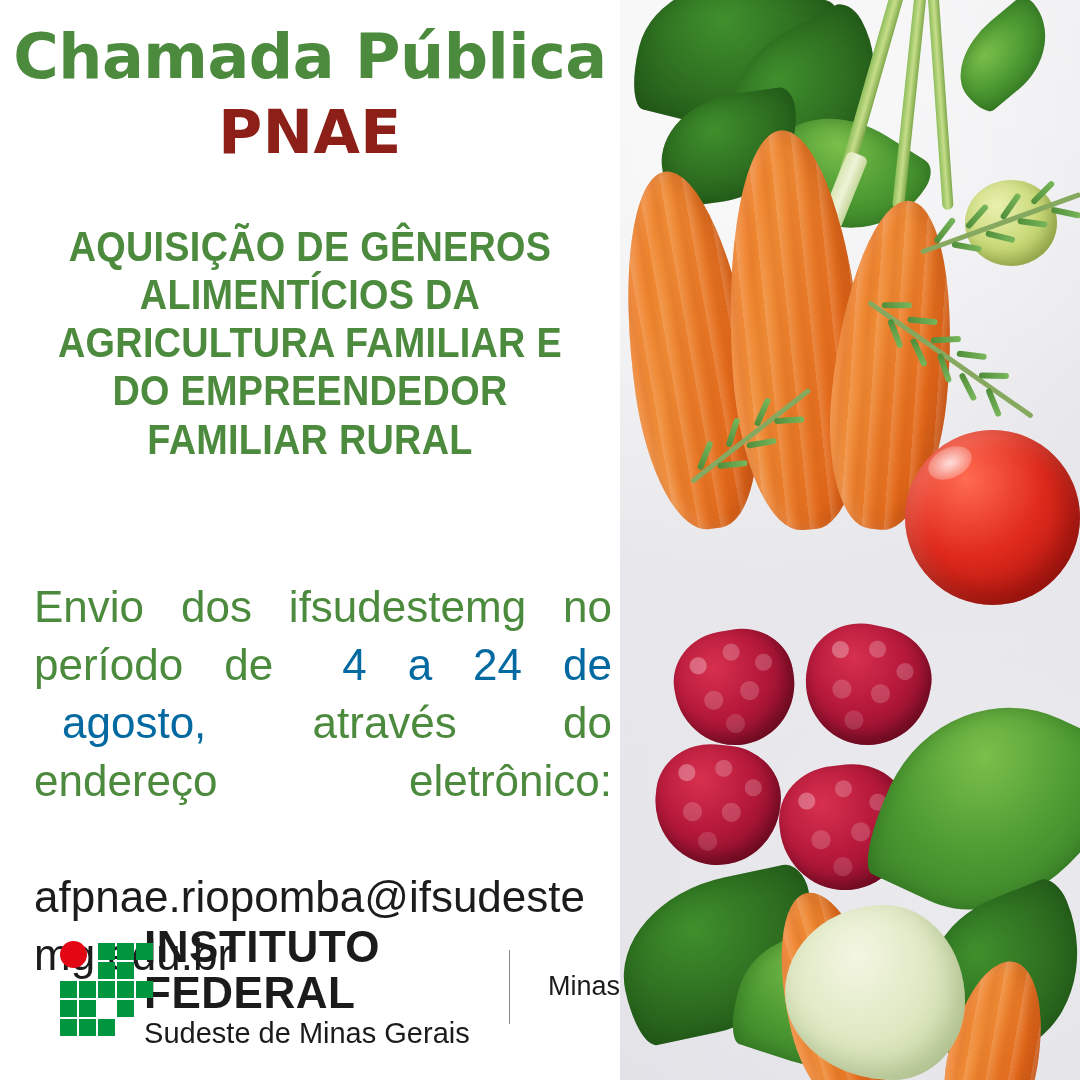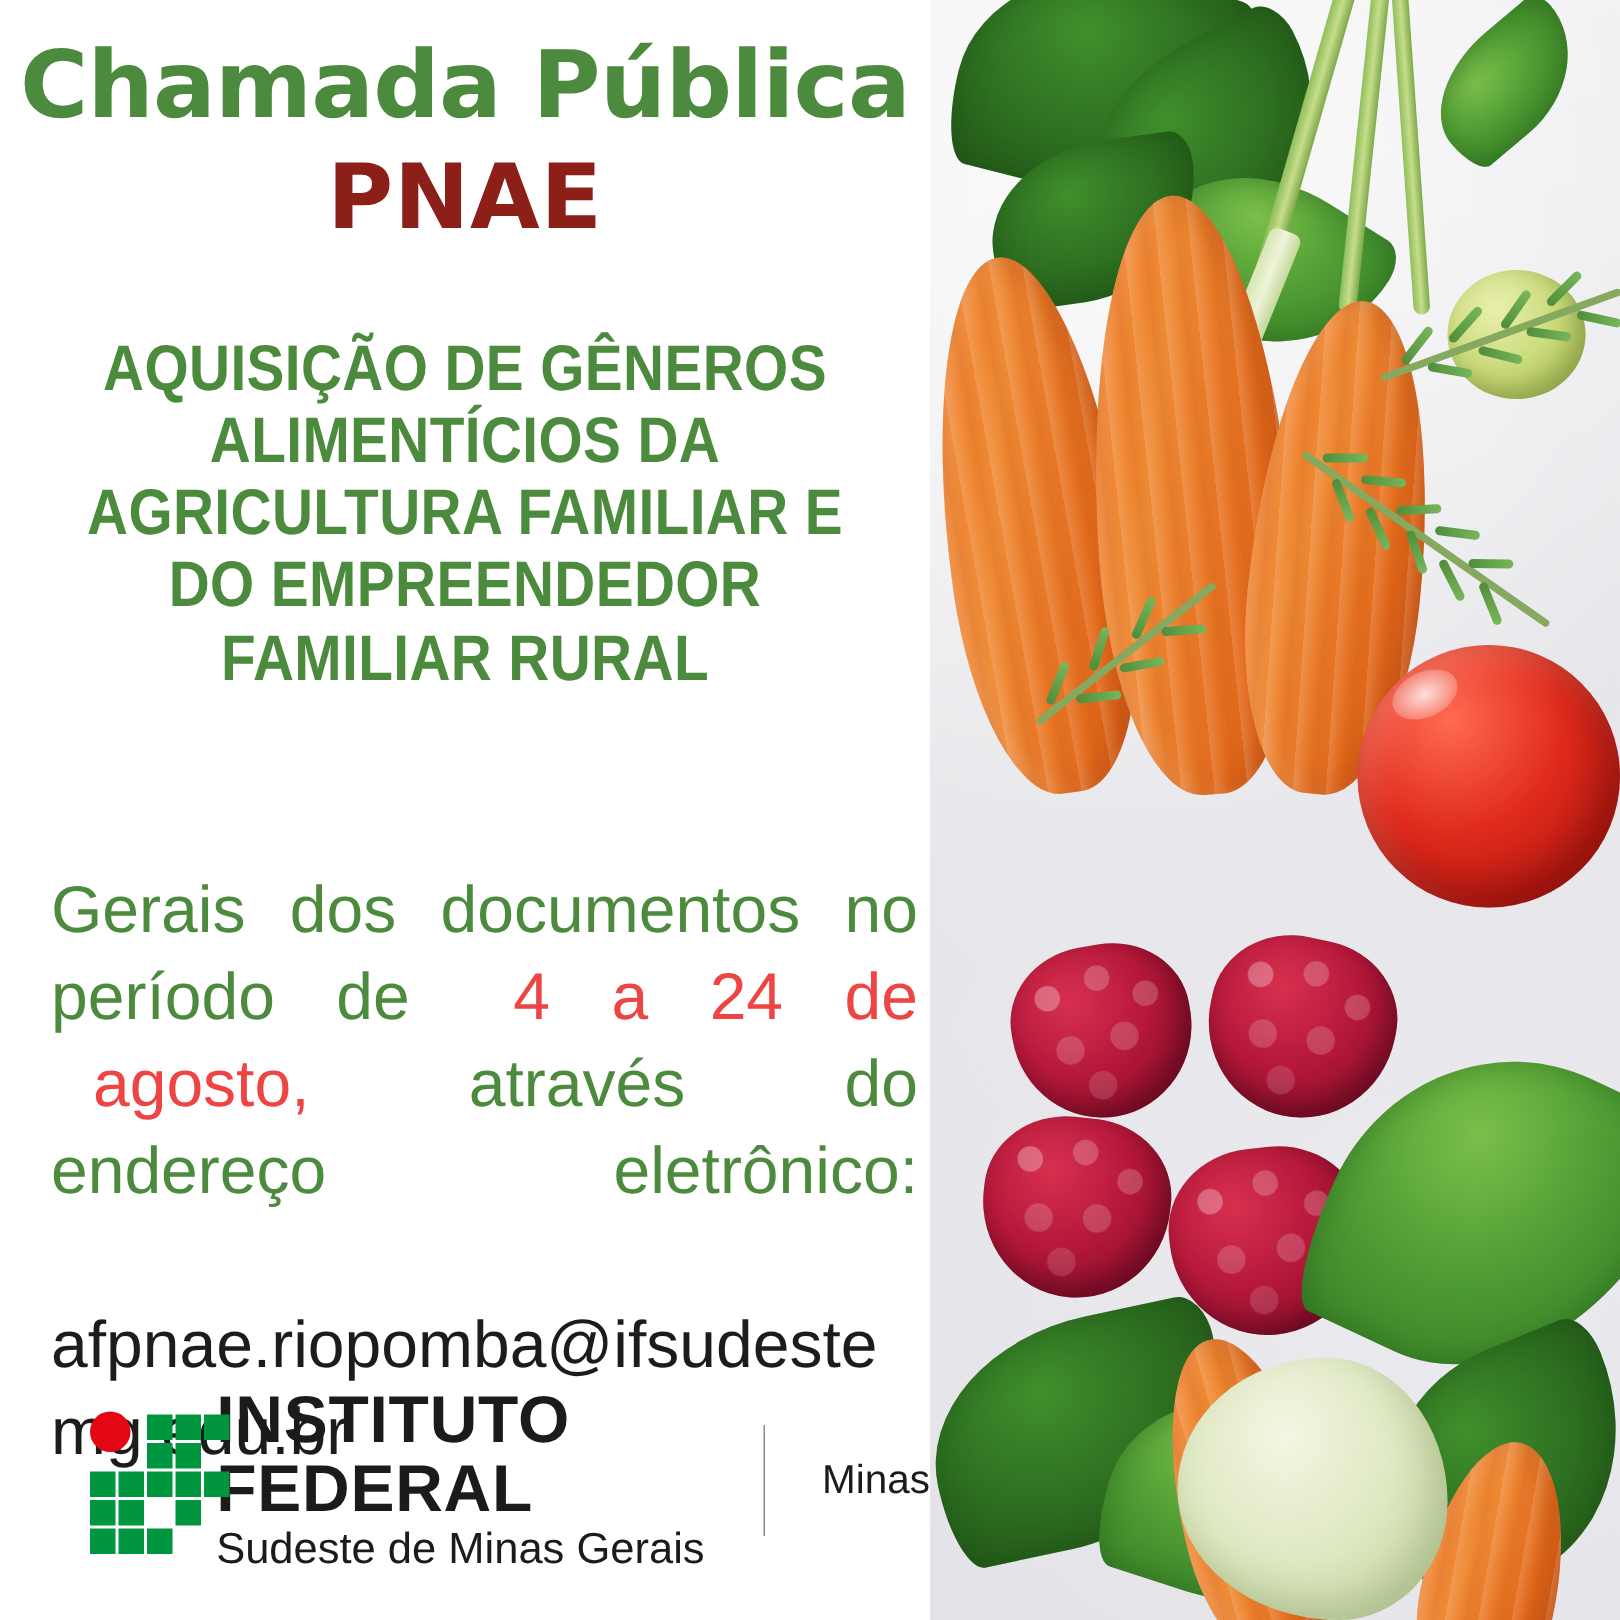--- a/index.html
+++ b/index.html
@@ -73,21 +73,21 @@
     top: 578px;
     left: 34px;
     width: 578px;
     font-family: "Liberation Sans", sans-serif;
     font-size: 44px;
     line-height: 1.32;
     color: #4c8a3d;
     text-align: justify;
     text-justify: inter-word;
   }
-  .body-text .dark { color: #ef4444; margin-left: 28px; }
+  .body-text .dark { color: #0369a1; margin-left: 28px; }
   .body-text .email {
     color: #1c1c1c;
     word-break: break-all;
     text-align: left;
   }
   .body-text p { margin: 0; }
   .body-text .justify-block {
     text-align: justify;
   }
   .body-text .justify-block::after {
@@ -284,21 +284,21 @@
     <div class="headline">
       <span>AQUISIÇÃO DE GÊNEROS</span>
       <span>ALIMENTÍCIOS DA</span>
       <span>AGRICULTURA FAMILIAR E</span>
       <span>DO EMPREENDEDOR</span>
       <span>FAMILIAR RURAL</span>
     </div>
 
     <div class="body-text">
       <p class="justify-block">
-        <span>Gerais dos documentos</span>
+        <span>Envio dos ifsudestemg</span>
         <span>no período de</span>
         <span class="dark">4 a 24 de</span>
         <span class="dark">agosto,</span>
         <span>através do</span>
         <span>endereço eletrônico:</span>
       </p>
       <p class="email">afpnae.riopomba@ifsudestemg.edu.br</p>
     </div>
 
     <div class="logo-area">

